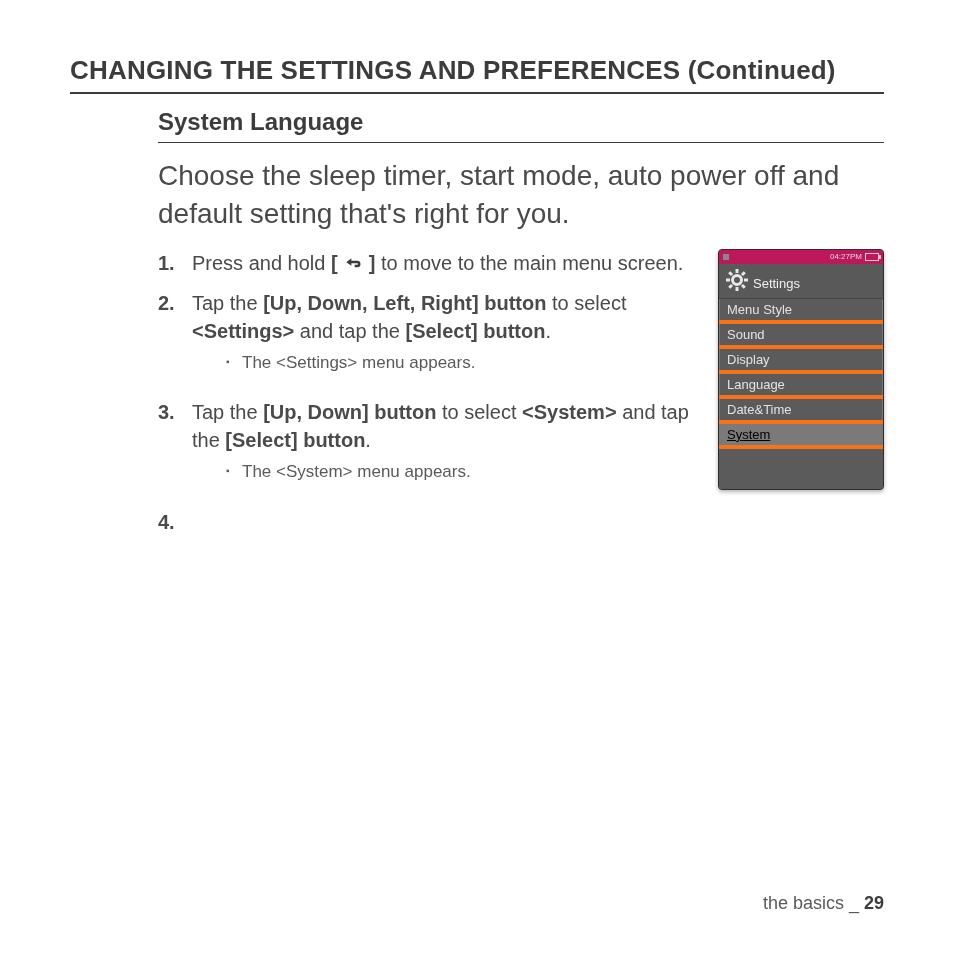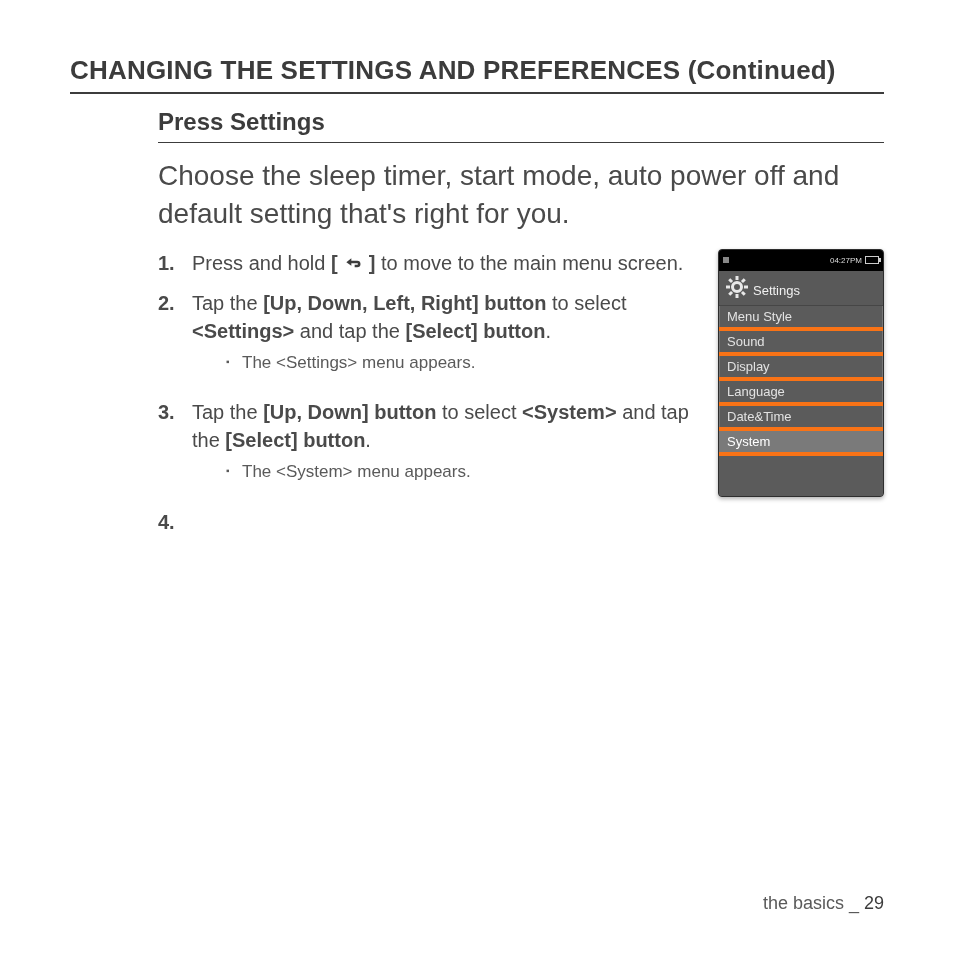--- a/index.html
+++ b/index.html
@@ -78,22 +78,22 @@
     background: #5b5b5b;
     border: 1px solid #2e2e2e;
     border-radius: 4px;
     box-shadow: 0 2px 4px rgba(0,0,0,0.3), inset 0 0 0 1px #777;
     color: #e6e6e6;
     font-size: 13px;
     flex-shrink: 0;
     overflow: hidden;
   }
   .dev-status {
-    height: 21px;
-    background: #000000;
+    height: 14px;
+    background: #be185d;
     display: flex;
     justify-content: space-between;
     align-items: center;
     padding: 0 4px;
     font-size: 8px;
     color: #ddd;
   }
   .dev-status .dot { width:6px; height:6px; background:#888; }
   .battery {
     width: 14px; height: 8px; border: 1px solid #ccc; position: relative;
@@ -116,40 +116,41 @@
   .dev-header .label { font-size: 13px; color: #f0f0f0; align-self: flex-end; padding-bottom: 1px; }
   .dev-menu { }
   .dev-menu .item {
     padding: 3px 8px;
     font-size: 13px;
     color: #e2e2e2;
     border-bottom: 4px solid #f97316;
   }
   .dev-menu .item.sel {
     background: #7a7a7a;
-    color: #ffffff;
+    color: #000000;
+    text-decoration: underline;
   }
   .dev-pad { height: 40px; background: #5b5b5b; }
   
   .footer {
     position: absolute;
     bottom: 40px;
     right: 70px;
     font-size: 18px;
     color: #5a5a5a;
   }
-  .footer .pg { font-weight: normal; color: #3c3c3c; }
+  .footer .pg { font-weight: bold; color: #3c3c3c; }
 </style>
 </head>
 <body>
 
 <h1 class="page-title">CHANGING THE SETTINGS AND PREFERENCES (Continued)</h1>
 
 <div class="indent">
-  <h2 class="section-title">Press Settings</h2>
+  <h2 class="section-title">System Language</h2>
   <p class="intro">Choose the sleep timer, start mode, auto power off and default setting that's right for you.</p>
 
   <div class="body-row">
     <div class="steps">
       <ol class="step-list">
 
         <li>
           <span class="num">1.</span>
           <span>
             <span>Press and hold </span><span class="b">[ </span><span class="b back-icon"><svg width="20" height="16" viewBox="0 0 24 18">

